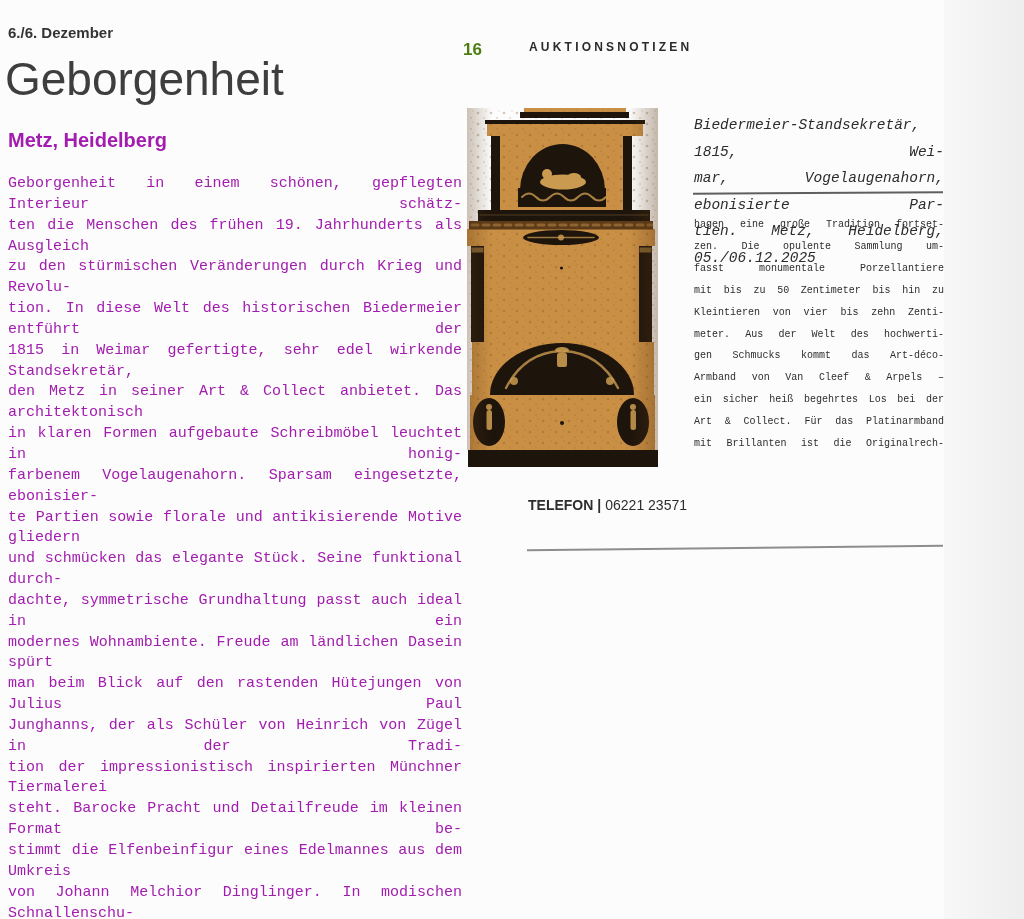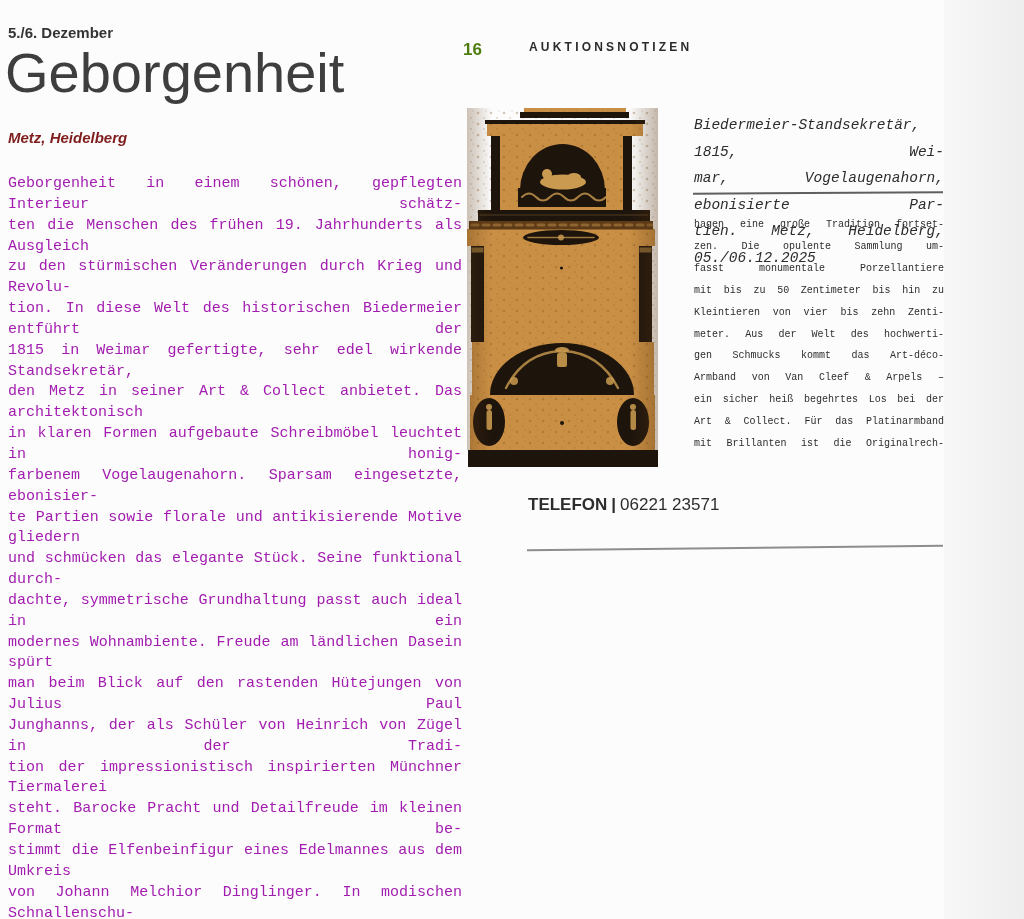--- a/index.html
+++ b/index.html
@@ -6,22 +6,22 @@
   .page{
     position:relative;width:1024px;height:919px;overflow:hidden;
     background:#fcfcfc;color:#2e2e2e;
     font-family:"Liberation Sans",sans-serif;
     -webkit-font-smoothing:antialiased;
   }
   .abs{position:absolute;}
 
   
   .kicker{left:8px;top:24px;font-size:15px;font-weight:700;color:#343434;}
-  .title{left:5px;top:42px;font-size:56px;font-weight:400;color:#3e3e3e;line-height:1.1;}
-  .subtitle{left:8px;top:129px;font-size:15px;font-weight:700;color:#7f1d1d;font-style:italic;}
+  .title{left:5px;top:54px;font-size:46px;font-weight:400;color:#3e3e3e;line-height:1.1;}
+  .subtitle{left:8px;top:129px;font-size:20px;font-weight:700;color:#a21caf;}
   .justify-all{
     text-align:justify;text-align-last:justify;-moz-text-align-last:justify;
     white-space:pre-line;word-break:normal;font-family:Liberation Mono, monospace;
   }
   .left-body{left:8px;top:174px;width:454px;font-size:15px;line-height:20.85px;color:#a21caf;}
 
   
   .pagenum{left:463px;top:40px;font-size:17px;font-weight:600;color:#4d7c0f;}
   .section{left:529px;top:40px;font-size:12px;font-weight:700;letter-spacing:3.2px;color:#2b2b2b;}
 
@@ -30,34 +30,34 @@
 
   
   .caption{left:694px;top:112px;width:250px;font-size:14.5px;line-height:26.5px;font-style:italic;color:#2c2c2c;}
   .rule{position:absolute;background:#5f5f5f;height:1.5px;}
   .caption-rule{left:693px;top:192px;width:250px;transform:rotate(-0.35deg);}
   .footer-rule{left:527px;top:547px;width:416px;background:#8d8d8d;transform:rotate(-0.6deg);}
   .right-col{left:694px;top:214px;width:250px;font-size:10px;line-height:21.9px;color:#2d2d2d;}
   .right-last{text-align:left;text-align-last:left;-moz-text-align-last:left;white-space:normal;}
 
   
-  .contact{left:528px;top:494px;font-size:17px;line-height:22.5px;color:#2d2d2d;}
+  .contact{left:528px;top:494px;font-size:14px;line-height:22.5px;color:#2d2d2d;}
   .contact .lbl{font-weight:700;}
   .contact .pipe{margin:0 4px;font-weight:700;}
 
   
   .scan-edge{left:944px;top:0;width:80px;height:919px;
     background:linear-gradient(to right, rgba(110,110,110,0.03), rgba(110,110,110,0.10));}
 </style>
 </head>
 <body>
 
 <div class="page">
 
-  <div class="abs kicker">5./6. Dezember</div>
+  <div class="abs kicker">6./6. Dezember</div>
   <div class="abs title">Geborgenheit</div>
   <div class="abs subtitle">Metz, Heidelberg</div>
   <div class="abs left-body justify-all">Geborgenheit in einem schönen, gepflegten Interieur schätz-
 ten die Menschen des frühen 19. Jahrhunderts als Ausgleich
 zu den stürmischen Veränderungen durch Krieg und Revolu-
 tion. In diese Welt des historischen Biedermeier entführt der
 1815 in Weimar gefertigte, sehr edel wirkende Standsekretär,
 den Metz in seiner Art &amp; Collect anbietet. Das architektonisch
 in klaren Formen aufgebaute Schreibmöbel leuchtet in honig-
 farbenem Vogelaugenahorn. Sparsam eingesetzte, ebonisier-

